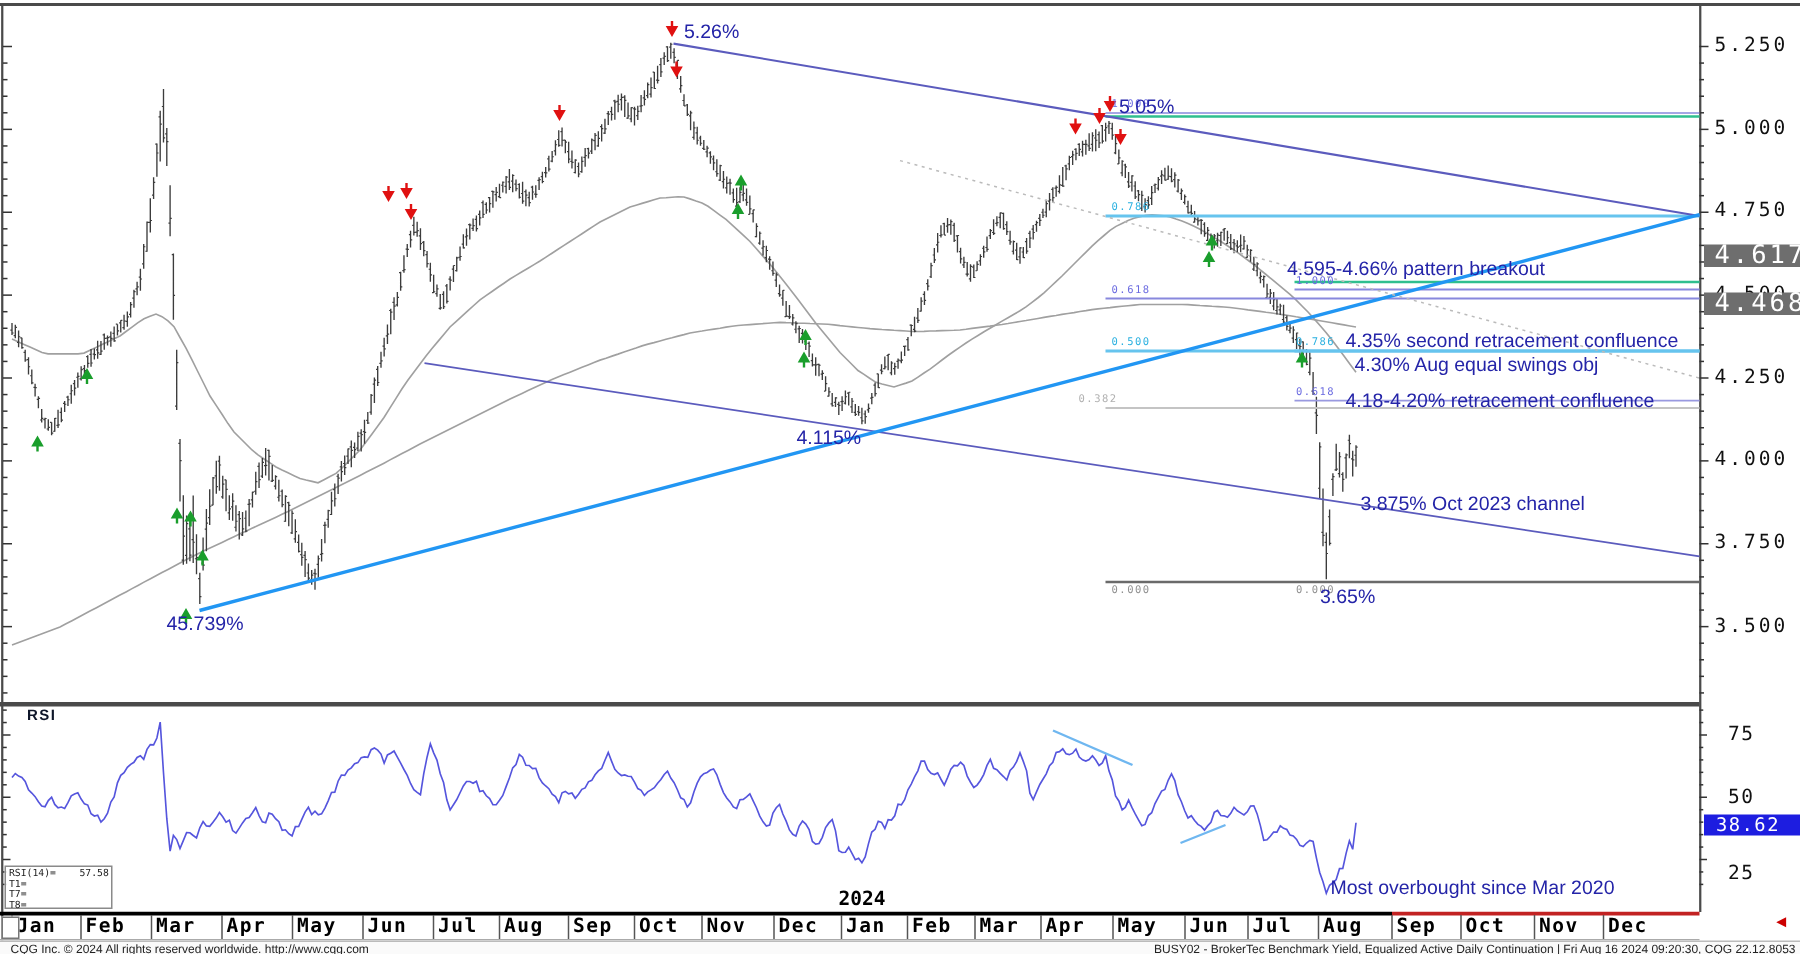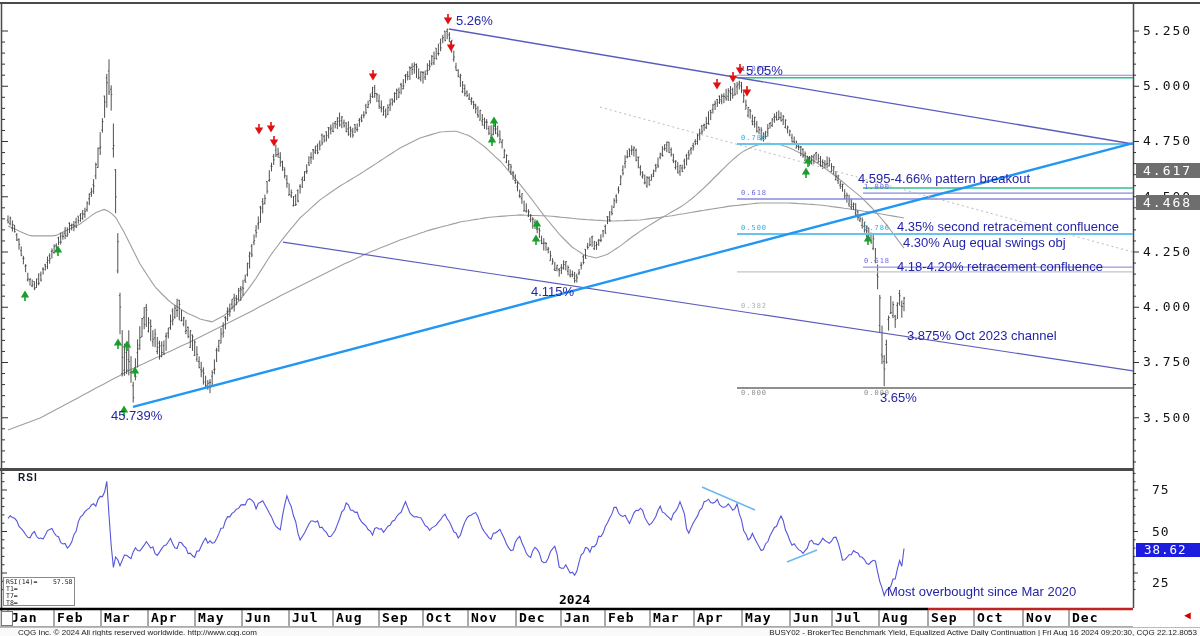--- a/index.html
+++ b/index.html
@@ -5,42 +5,42 @@
   html,body{margin:0;padding:0;background:#fff;}
   #app{position:relative;width:1200px;height:636px;background:#fff;overflow:hidden;
        font-family:"Liberation Sans",sans-serif;}
   #chart-svg{position:absolute;left:0;top:0;width:1200px;height:636px;}
   .ann{position:absolute;color:#2424a8;font-size:13px;white-space:nowrap;line-height:13px;}
   .fiblabel{position:absolute;font-size:7px;font-family:"DejaVu Sans Mono",monospace;
             letter-spacing:1px;white-space:nowrap;line-height:7px;}
   .plabel{position:absolute;left:1143px;width:57px;font-family:"DejaVu Sans Mono",monospace;
           font-size:13px;letter-spacing:2px;color:#111;line-height:14px;}
   .pbadge{position:absolute;left:1136px;width:64px;height:15px;background:#6e6e6e;color:#fff;
-          font-family:"DejaVu Sans Mono",monospace;font-size:13px;letter-spacing:2px;
+          font-family:"DejaVu Sans Mono",monospace;font-size:17px;letter-spacing:2px;
           line-height:15px;padding-left:7px;box-sizing:border-box;}
   .rlabel{position:absolute;left:1152px;font-family:"DejaVu Sans Mono",monospace;
           font-size:13px;letter-spacing:1px;color:#111;line-height:14px;}
   #rsi-badge{position:absolute;left:1136px;width:64px;height:14px;background:#1d1de0;color:#fff;
           font-family:"DejaVu Sans Mono",monospace;font-size:12.5px;letter-spacing:1px;
           line-height:14px;padding-left:8px;box-sizing:border-box;}
   .mon{position:absolute;top:611px;font-family:"DejaVu Sans Mono",monospace;font-weight:bold;
        font-size:13px;color:#000;letter-spacing:1px;line-height:14px;}
   #year-label{position:absolute;left:559px;top:592px;font-family:"DejaVu Sans Mono",monospace;
        font-weight:bold;font-size:13px;color:#000;}
   #rsi-title{position:absolute;left:18px;top:472px;font-weight:bold;font-size:10px;color:#0f172a;
        letter-spacing:1px;}
   #rsi-legend{position:absolute;left:3px;top:577px;width:72px;height:29px;border:1px solid #8a8a8a;
        background:rgba(255,255,255,.85);font-family:"DejaVu Sans Mono",monospace;font-size:6.5px;
        color:#222;line-height:7px;padding:1px 2px;box-sizing:border-box;white-space:pre;}
   #nav-checkbox{position:absolute;left:1px;top:611px;width:10px;height:13px;background:#fff;
        border:1px solid #777;}
   #back-arrow{position:absolute;left:1182px;top:609px;color:#cc0000;font-size:11px;line-height:12px;}
   #statusbar{position:absolute;left:0;top:627px;width:1200px;height:9px;background:#fafafa;
        border-top:1px solid #bbb;font-size:8px;color:#222;line-height:9px;}
-  #status-left{position:absolute;left:18px;top:0;}
+  #status-left{position:absolute;left:7px;top:0;}
   #status-right{position:absolute;right:3px;top:0;}
 </style>
 </head>
 <body>
 
 <div id="app">
   <svg id="chart-svg" xmlns="http://www.w3.org/2000/svg">
       <defs>
         <clipPath id="clipMain">
           <rect x="2" y="5" width="1131" height="462"></rect>
@@ -234,21 +234,21 @@
       <line x1="928" y1="610" x2="928" y2="626" stroke="#555" stroke-width="1"></line>
       <line x1="974" y1="610" x2="974" y2="626" stroke="#555" stroke-width="1"></line>
       <line x1="1023" y1="610" x2="1023" y2="626" stroke="#555" stroke-width="1"></line>
       <line x1="1069" y1="610" x2="1069" y2="626" stroke="#555" stroke-width="1"></line>
     </svg>
   <div id="overlay">
       <div class="fiblabel" style="left: 741px; top: 66.2505px; color: rgb(106, 106, 224);">1.000</div>
       <div class="fiblabel" style="left: 741px; top: 134.981px; color: rgb(42, 176, 224);">0.786</div>
       <div class="fiblabel" style="left: 741px; top: 190.011px; color: rgb(106, 106, 224);">0.618</div>
       <div class="fiblabel" style="left: 741px; top: 224.928px; color: rgb(42, 176, 224);">0.500</div>
-      <div class="fiblabel" style="left: 741px; top: 262.94px; color: rgb(176, 176, 176); margin-top: 40px;">0.382</div>
+      <div class="fiblabel" style="left: 719px; top: 262.94px; color: rgb(176, 176, 176);">0.382</div>
       <div class="fiblabel" style="left: 741px; top: 390.186px; color: rgb(144, 144, 144);">0.000</div>
       <div class="fiblabel" style="left: 864px; top: 184.043px; color: rgb(106, 106, 224);">1.000</div>
       <div class="fiblabel" style="left: 864px; top: 224.928px; color: rgb(42, 176, 224);">0.786</div>
       <div class="fiblabel" style="left: 864px; top: 258.078px; color: rgb(106, 106, 224);">0.618</div>
       <div class="fiblabel" style="left: 864px; top: 390.186px; color: rgb(144, 144, 144);">0.000</div>
       <div class="mon" style="left: 11px;">Jan</div>
       <div class="mon" style="left: 57px;">Feb</div>
       <div class="mon" style="left: 104px;">Mar</div>
       <div class="mon" style="left: 151px;">Apr</div>
       <div class="mon" style="left: 198px;">May</div>

